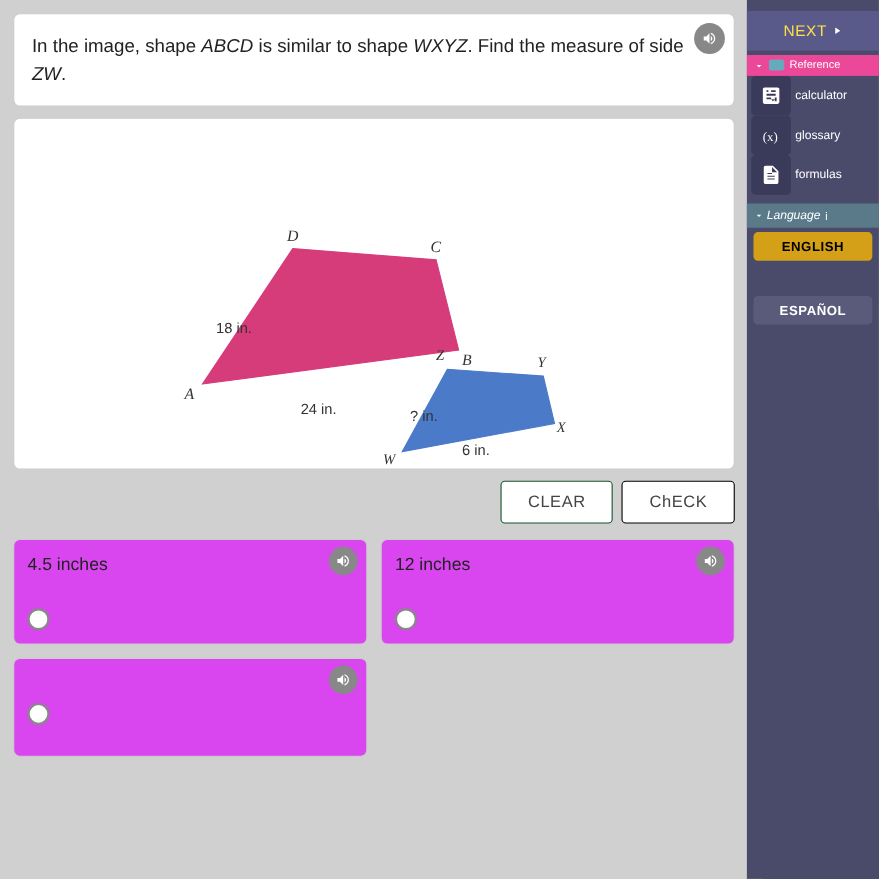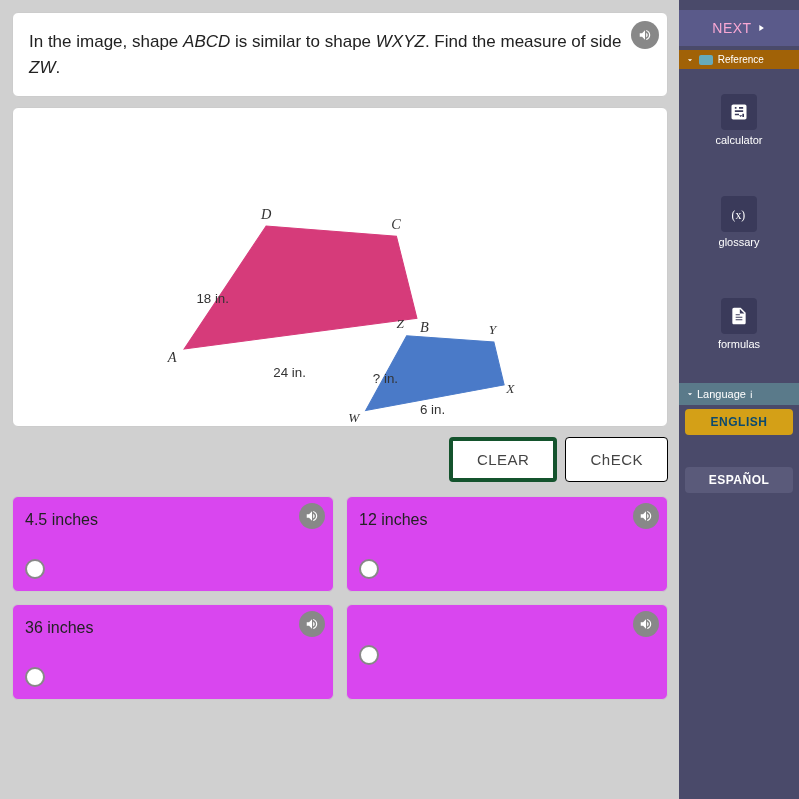--- a/index.html
+++ b/index.html
@@ -68,21 +68,21 @@
 
     
     .action-buttons {
       display: flex;
       justify-content: flex-end;
       gap: 8px;
       margin-bottom: 14px;
     }
     .btn-clear {
       background: white;
-      border: 4px solid #14532d;
+      border: 1px solid #14532d;
       border-radius: 4px;
       padding: 10px 24px;
       font-size: 15px;
       color: #444;
       cursor: pointer;
       font-weight: 500;
       letter-spacing: 0.5px;
     }
     .btn-check {
       background: white;
@@ -155,56 +155,56 @@
       background: #4a4a6a;
       display: flex;
       flex-direction: column;
       align-items: center;
       padding-top: 10px;
       gap: 0;
     }
 
     .next-btn {
       background: #5a5a8a;
-      color: #f9a8d4;
+      color: #fde047;
       border: none;
       padding: 10px 14px;
       font-size: 14px;
       cursor: pointer;
       width: 100%;
       text-align: center;
       letter-spacing: 0.5px;
       display: flex;
       align-items: center;
       justify-content: center;
       gap: 4px;
     }
     .next-btn svg { fill: white; width: 10px; height: 10px; }
 
     .reference-section {
       width: 100%;
-      background: #a16207;
+      background: #ec4899;
       padding: 4px 6px;
       margin-top: 4px;
     }
     .reference-header {
       display: flex;
       align-items: center;
       gap: 4px;
       cursor: pointer;
       color: white;
       font-size: 11px;
     }
     .reference-header svg { fill: white; width: 10px; height: 10px; }
 
     .sidebar-tool {
       display: flex;
-      flex-direction: column;
-      align-items: center;
-      padding: 25px 4px;
+      flex-direction: row;
+      align-items: center;
+      padding: 0 4px;
       cursor: pointer;
       width: 100%;
       color: white;
       font-size: 11px;
       text-align: center;
       gap: 4px;
     }
     .tool-icon {
       width: 36px;
       height: 36px;
@@ -235,21 +235,21 @@
       margin: 4px auto;
       display: block;
       padding: 6px 4px;
       border: none;
       border-radius: 4px;
       font-size: 12px;
       font-weight: bold;
       cursor: pointer;
       letter-spacing: 0.5px;
     }
-    .lang-btn-english { background: #d4a017; color: #0c4a6e; }
+    .lang-btn-english { background: #d4a017; color: #000000; }
     .lang-btn-espanol { background: #5a5a7a; color: white; margin-top: 28px; }
 
     
     .math-var { font-style: italic; font-family: Liberation Sans, sans-serif; }
   </style>
 </head>
 <body>
 
 <div class="main-content">
 
@@ -315,31 +315,20 @@
         <svg viewBox="0 0 24 24">
             <path d="M3 9v6h4l5 5V4L7 9H3zm13.5 3c0-1.77-1.02-3.29-2.5-4.03v8.05c1.48-.73 2.5-2.25 2.5-4.02zM14 3.23v2.06c2.89.86 5 3.54 5 6.71s-2.11 5.85-5 6.71v2.06c4.01-.91 7-4.49 7-8.77s-2.99-7.86-7-8.77z"></path>
           </svg>
       </button>
       <div class="answer-text">12 inches</div>
       <div class="answer-radio-wrapper">
         <div class="radio-circle"></div>
       </div>
     </div>
 
-    <div class="answer-card">
-      <button class="audio-btn">
-        <svg viewBox="0 0 24 24">
-            <path d="M3 9v6h4l5 5V4L7 9H3zm13.5 3c0-1.77-1.02-3.29-2.5-4.03v8.05c1.48-.73 2.5-2.25 2.5-4.02zM14 3.23v2.06c2.89.86 5 3.54 5 6.71s-2.11 5.85-5 6.71v2.06c4.01-.91 7-4.49 7-8.77s-2.99-7.86-7-8.77z"></path>
-          </svg>
-      </button>
-      <div class="answer-text">36 inches</div>
-      <div class="answer-radio-wrapper">
-        <div class="radio-circle"></div>
-      </div>
-    </div>
 
     <div class="answer-card">
       <button class="audio-btn">
         <svg viewBox="0 0 24 24">
             <path d="M3 9v6h4l5 5V4L7 9H3zm13.5 3c0-1.77-1.02-3.29-2.5-4.03v8.05c1.48-.73 2.5-2.25 2.5-4.02zM14 3.23v2.06c2.89.86 5 3.54 5 6.71s-2.11 5.85-5 6.71v2.06c4.01-.91 7-4.49 7-8.77s-2.99-7.86-7-8.77z"></path>
           </svg>
       </button>
       <div class="answer-radio-wrapper">
         <div class="radio-circle"></div>
       </div>
@@ -394,20 +383,20 @@
         </svg>
     </div>
     <span>formulas</span>
   </div>
 
   <div class="language-section">
     <div class="language-header">
       <svg viewBox="0 0 24 24" style="fill:white;width:10px;height:10px;">
           <path d="M7 10l5 5 5-5z"></path>
         </svg>
-      <span style="color:white;font-size:11px;">Language</span>
+      <span style="color:white;font-size:11px;font-style:italic;">Language</span>
       <span style="color:white;font-size:10px;margin-left:2px;">ℹ</span>
     </div>
   </div>
   <button class="lang-btn lang-btn-english">ENGLISH</button>
   <button class="lang-btn lang-btn-espanol">ESPAÑOL</button>
 
 </div>
 
 </body></html>

